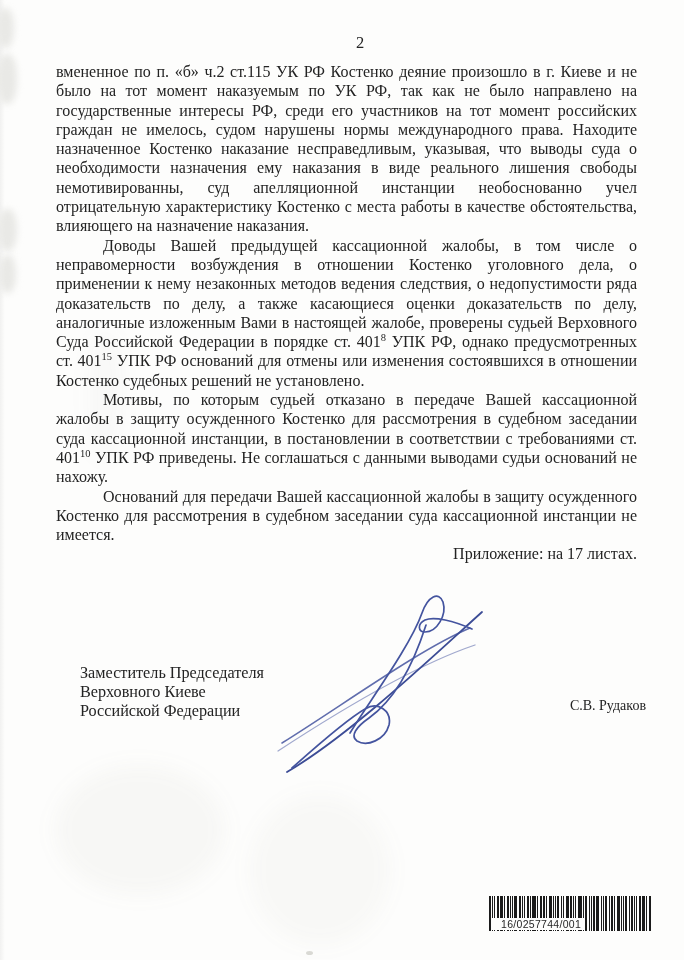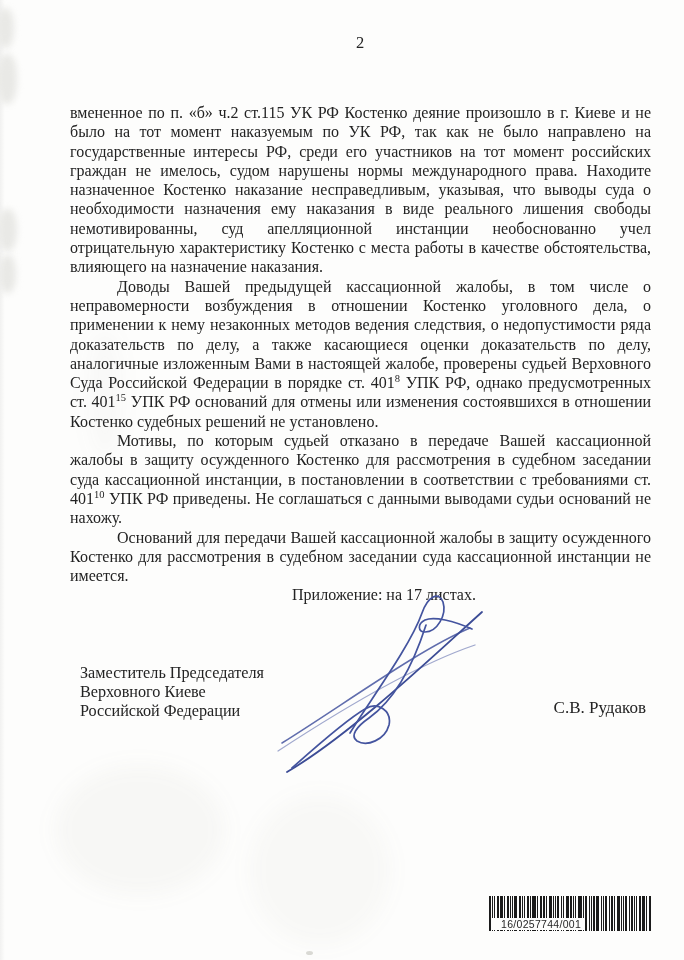--- a/index.html
+++ b/index.html
@@ -37,39 +37,38 @@
   .b2 { left: 250px; top: 795px; width: 140px; height: 150px; background: rgba(110,110,95,0.035); }
   .b3 { left: 88px;  top: 330px; width: 34px;  height: 130px; background: rgba(110,110,95,0.03); }
   .speck { position: absolute; left: 306px; top: 951px; width: 7px; height: 4px;
            background: #d9d9d4; border-radius: 50%; }
 
   .page-number {
     position: absolute; left: 70px; top: 33px; width: 580px;
     text-align: center; font-size: 16.5px;
   }
   .body-text {
-    position: absolute; left: 70px; top: 62px; width: 581px;
+    position: absolute; left: 56px; top: 62px; width: 581px;
     font-size: 16px; line-height: 19.3px;
     text-align: justify;
-    margin-top: 41px;
   }
   .body-text p { margin: 0; text-indent: 47px; }
   .body-text p.continuation { text-indent: 0; }
   .body-text sup {
     font-size: 10.5px; line-height: 0; vertical-align: 6px; letter-spacing: 0;
   }
-  .attachment { margin-top: 10px; text-indent: 47px; text-align: center; }
+  .attachment { margin-top: 10px; text-indent: 47px; text-align: right; }
 
   .sig-titles {
     position: absolute; left: 80px; top: 664px;
     font-size: 16.2px; line-height: 18.8px;
   }
   .sig-name {
     position: absolute; right: 38px; top: 698px;
-    font-size: 17px;
+    font-size: 14px;
   }
   .signature {
     position: absolute; left: 258px; top: 585px;
     width: 235px; height: 200px;
   }
 
   .barcode {
     position: absolute; left: 489px; top: 896px;
     width: 167px; height: 35px; background: #fdfdfc;
   }

